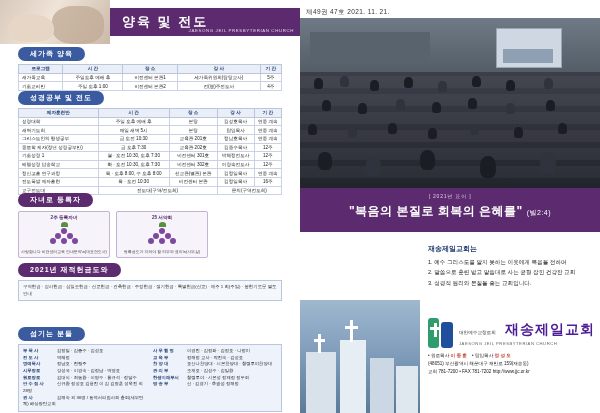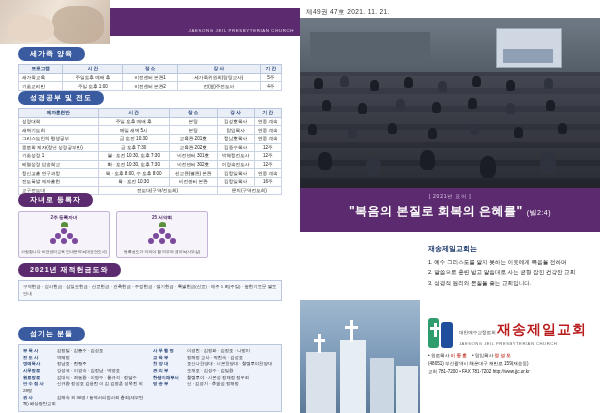--- a/index.html
+++ b/index.html
@@ -67,35 +67,36 @@
   .church-photo .cross{position:absolute;background:#fff;}
 
   .logo-box{position:absolute;left:128px;top:318px;width:168px;}
   .logo-row{display:flex;align-items:center;gap:5px;}
   .logo-mark{width:26px;height:30px;position:relative;}
   .logo-mark .lm-l{position:absolute;left:0;top:0;width:11px;height:30px;background:#2f9c6e;border-radius:3px;}
   .logo-mark .lm-r{position:absolute;left:13px;top:4px;width:12px;height:26px;background:#1f4f9c;border-radius:3px;}
   .logo-mark .lm-c{position:absolute;left:6px;top:5px;width:3px;height:14px;background:#fff;}
   .logo-mark .lm-c2{position:absolute;left:2px;top:9px;width:11px;height:3px;background:#fff;}
   .logo-name{font-size:4.6px;color:#333;line-height:1.3;}
-  .logo-name .big{font-size:14px;font-weight:bold;color:#b91c1c;letter-spacing:1px;}
+  .logo-name .big{font-size:14px;font-weight:bold;color:#4c1d95;letter-spacing:1px;margin-left:8px;}
   .logo-en{font-size:4.2px;color:#666;letter-spacing:.5px;margin-top:2px;}
   .contact{margin-top:4px;font-size:4.6px;color:#222;line-height:1.7;}
   .contact .hl{color:#c0392b;font-weight:bold;}
 </style>
 </head>
 <body>
 
 <div id="page">
 
   <div class="left-page">
 
     <div class="photo-strip"></div>
 
     <div class="title-band">
+      <div class="kr">양육 및 전도</div>
       <div class="en">JAESONG JEIL PRESBYTERIAN CHURCH</div>
     </div>
 
     <div class="sec" style="left:18px;top:42px;width:264px;">
       <span class="sec-hd">세가족 양육</span>
       <table class="tbl">
         <thead>
             <tr>
           <th>프로그램</th>
           <th>시 간</th>

